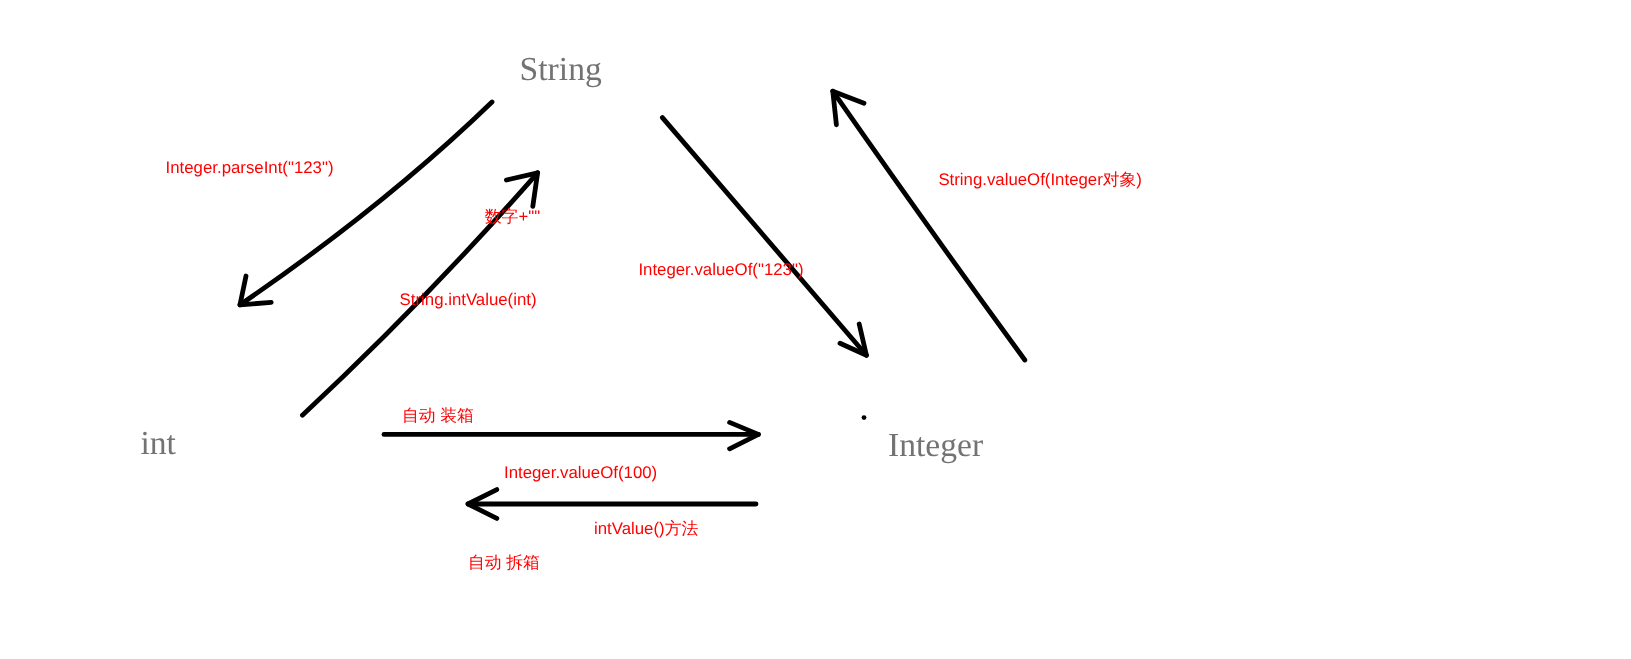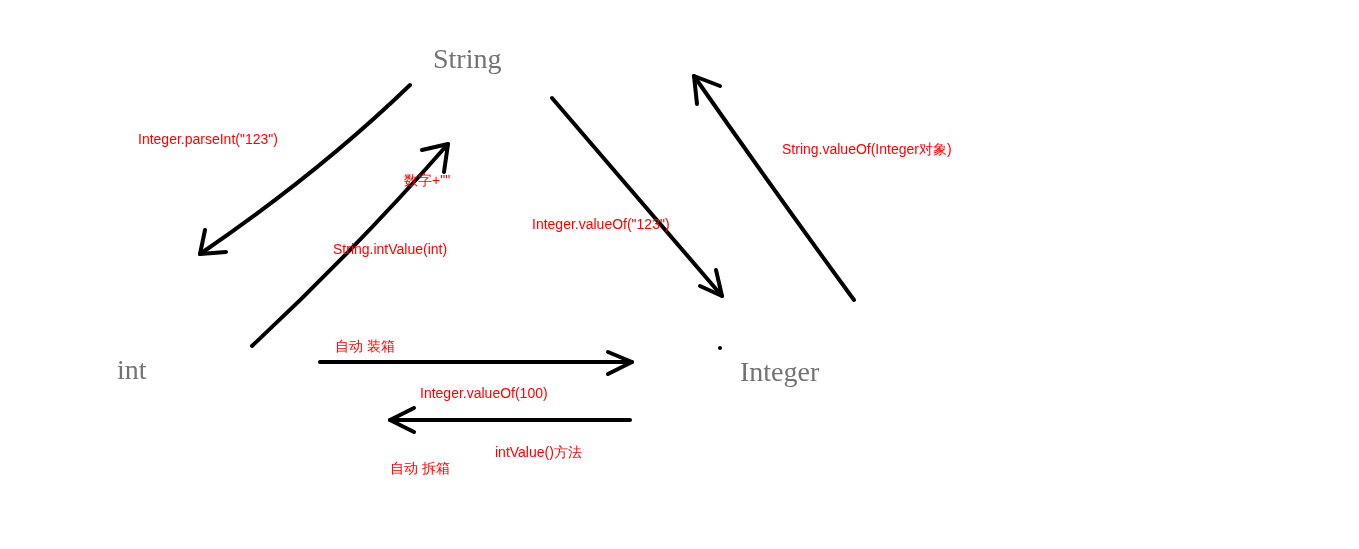--- a/index.html
+++ b/index.html
@@ -81,13 +81,13 @@
 <div class="redlabel" style="left:532px; top:216px;">Integer.valueOf("123")</div>
 
 <div class="redlabel" style="left:782px; top:141px;">String.valueOf(Integer对象)</div>
 
 <div class="redlabel" style="left:335px; top:338px;text-align:right;">自动 装箱</div>
 
 <div class="redlabel" style="left:420px; top:338px;margin-top:47px;">Integer.valueOf(100)</div>
 
 <div class="redlabel" style="left:390px; top:460px;">自动 拆箱</div>
 
-<div class="redlabel" style="left:475px; top:444px;padding-left:20px;">intValue()方法</div>
+<div class="redlabel" style="left:475px; top:432px;padding-left:20px;">intValue()方法</div>
 
 </body></html>

